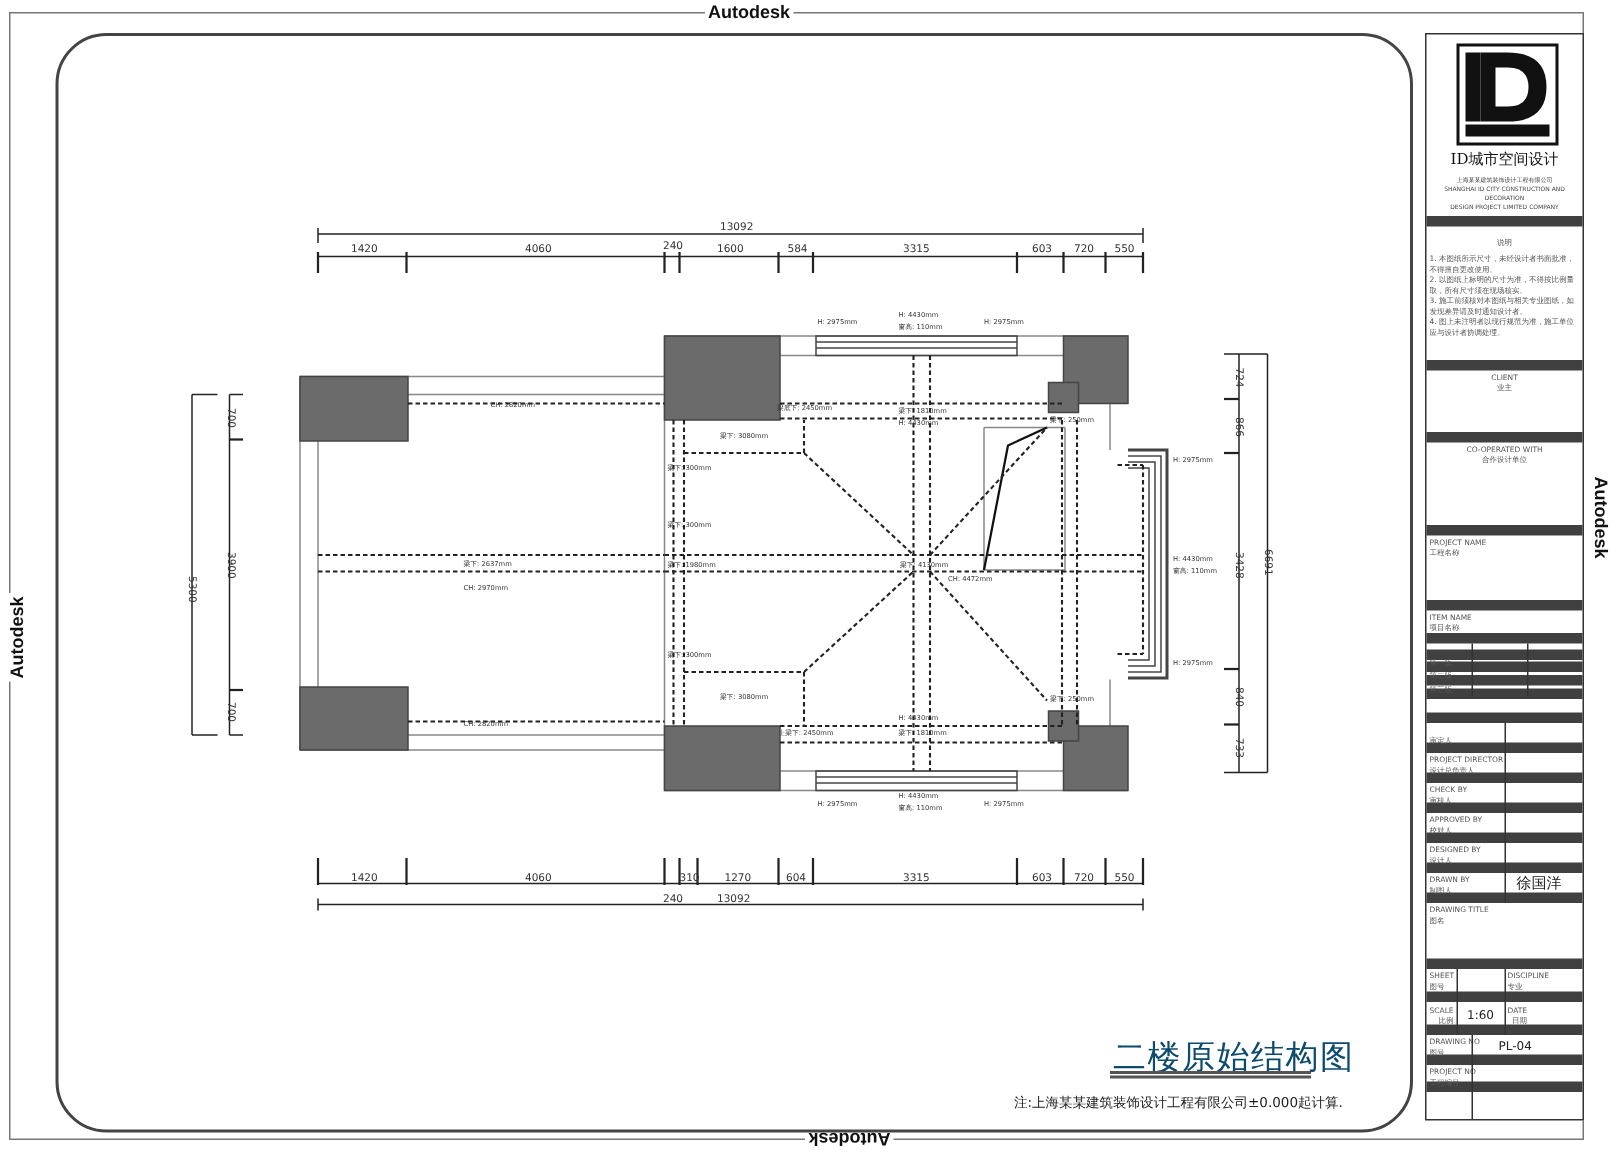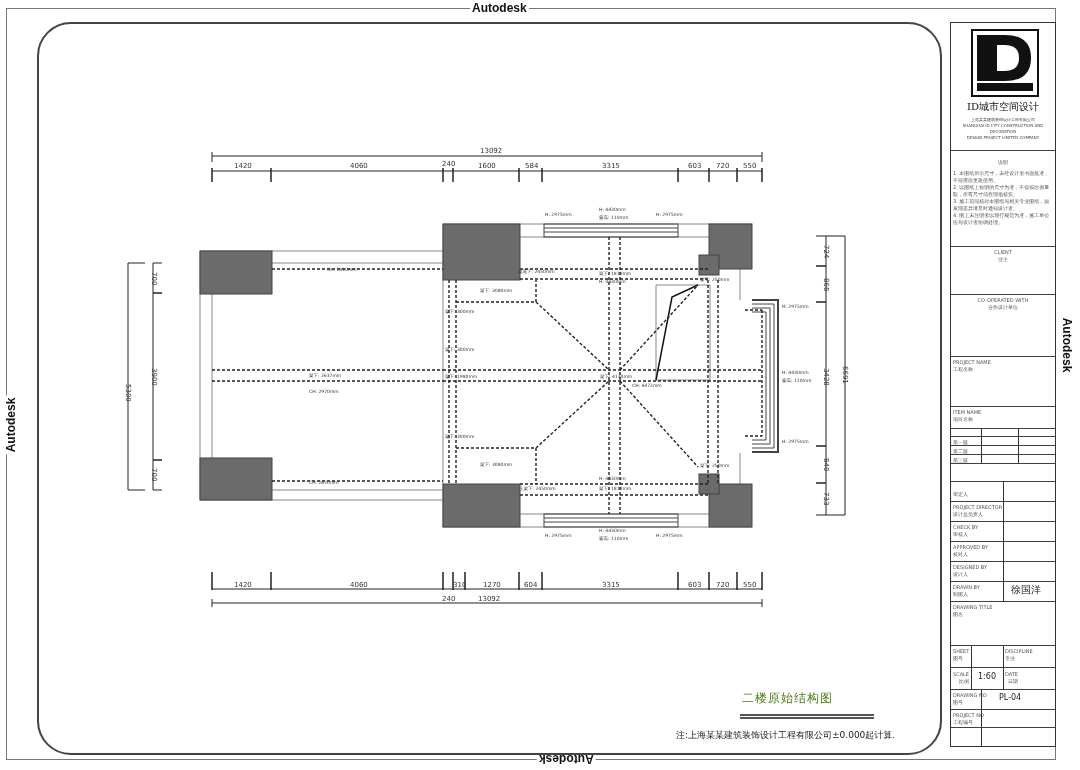--- a/index.html
+++ b/index.html
@@ -7,26 +7,26 @@
   .abs{position:absolute;}
   .outer-frame{left:6px;top:8px;width:1050px;height:752px;border:1px solid #777;box-sizing:border-box;}
   .wm{position:absolute;font-family:"Liberation Sans",sans-serif;font-weight:bold;font-size:12px;color:#111;background:#fff;padding:0 2px;}
   .wm-top{left:470px;top:1px;}
   .wm-bottom{left:537px;top:752px;transform:rotate(180deg);}
   .wm-left{left:-18px;top:418px;transform:rotate(-90deg);}
   .wm-right{left:1038px;top:338px;transform:rotate(90deg);}
   .inner-frame{left:37px;top:22px;width:905px;height:733px;border:2px solid #444;border-radius:34px;box-sizing:border-box;}
   svg text{font-family:"DejaVu Sans",sans-serif;}
   .tb{left:950px;top:22px;width:106px;height:725px;border:1px solid #333;box-sizing:border-box;background:#fff;}
-  .tb-cell{position:absolute;border-bottom:1px solid #404040;box-sizing:border-box;left:0;width:104px;font-size:5px;line-height:7px;color:#555;padding:2px;}
+  .tb-cell{position:absolute;border-bottom:7px solid #404040;box-sizing:border-box;left:0;width:104px;font-size:5px;line-height:7px;color:#555;padding:2px;}
   .logo-box{position:absolute;left:20px;top:6px;width:68px;height:68px;background:#fff;border:2px solid #111;box-sizing:border-box;}
   .logo-name{position:absolute;left:0;width:104px;top:80px;text-align:center;font-family:"DejaVu Serif",serif;font-size:10px;color:#111;}
   .logo-sub{position:absolute;left:2px;width:100px;top:94px;text-align:center;font-size:4px;line-height:6px;color:#444;}
   .big-val{font-size:10px;color:#222;font-family:"DejaVu Sans",sans-serif;}
-  .drawing-title{left:742px;top:690px;font-size:12px;font-family:"DejaVu Sans",sans-serif;color:#4d7c0f;letter-spacing:1px;text-align:center;}
+  .drawing-title{left:742px;top:690px;font-size:22px;font-family:"DejaVu Sans",sans-serif;color:#0c4a6e;letter-spacing:1px;text-align:center;}
   .title-rule{left:740px;top:714px;width:134px;height:5px;border-top:2px solid #555;border-bottom:2px solid #555;box-sizing:border-box;}
   .note{left:676px;top:729px;font-size:9px;color:#222;}
 </style>
 </head>
 <body>
 
 <div class="abs outer-frame"></div>
 <span class="wm wm-top">Autodesk</span>
 <span class="wm wm-bottom">Autodesk</span>
 <span class="wm wm-left">Autodesk</span>

